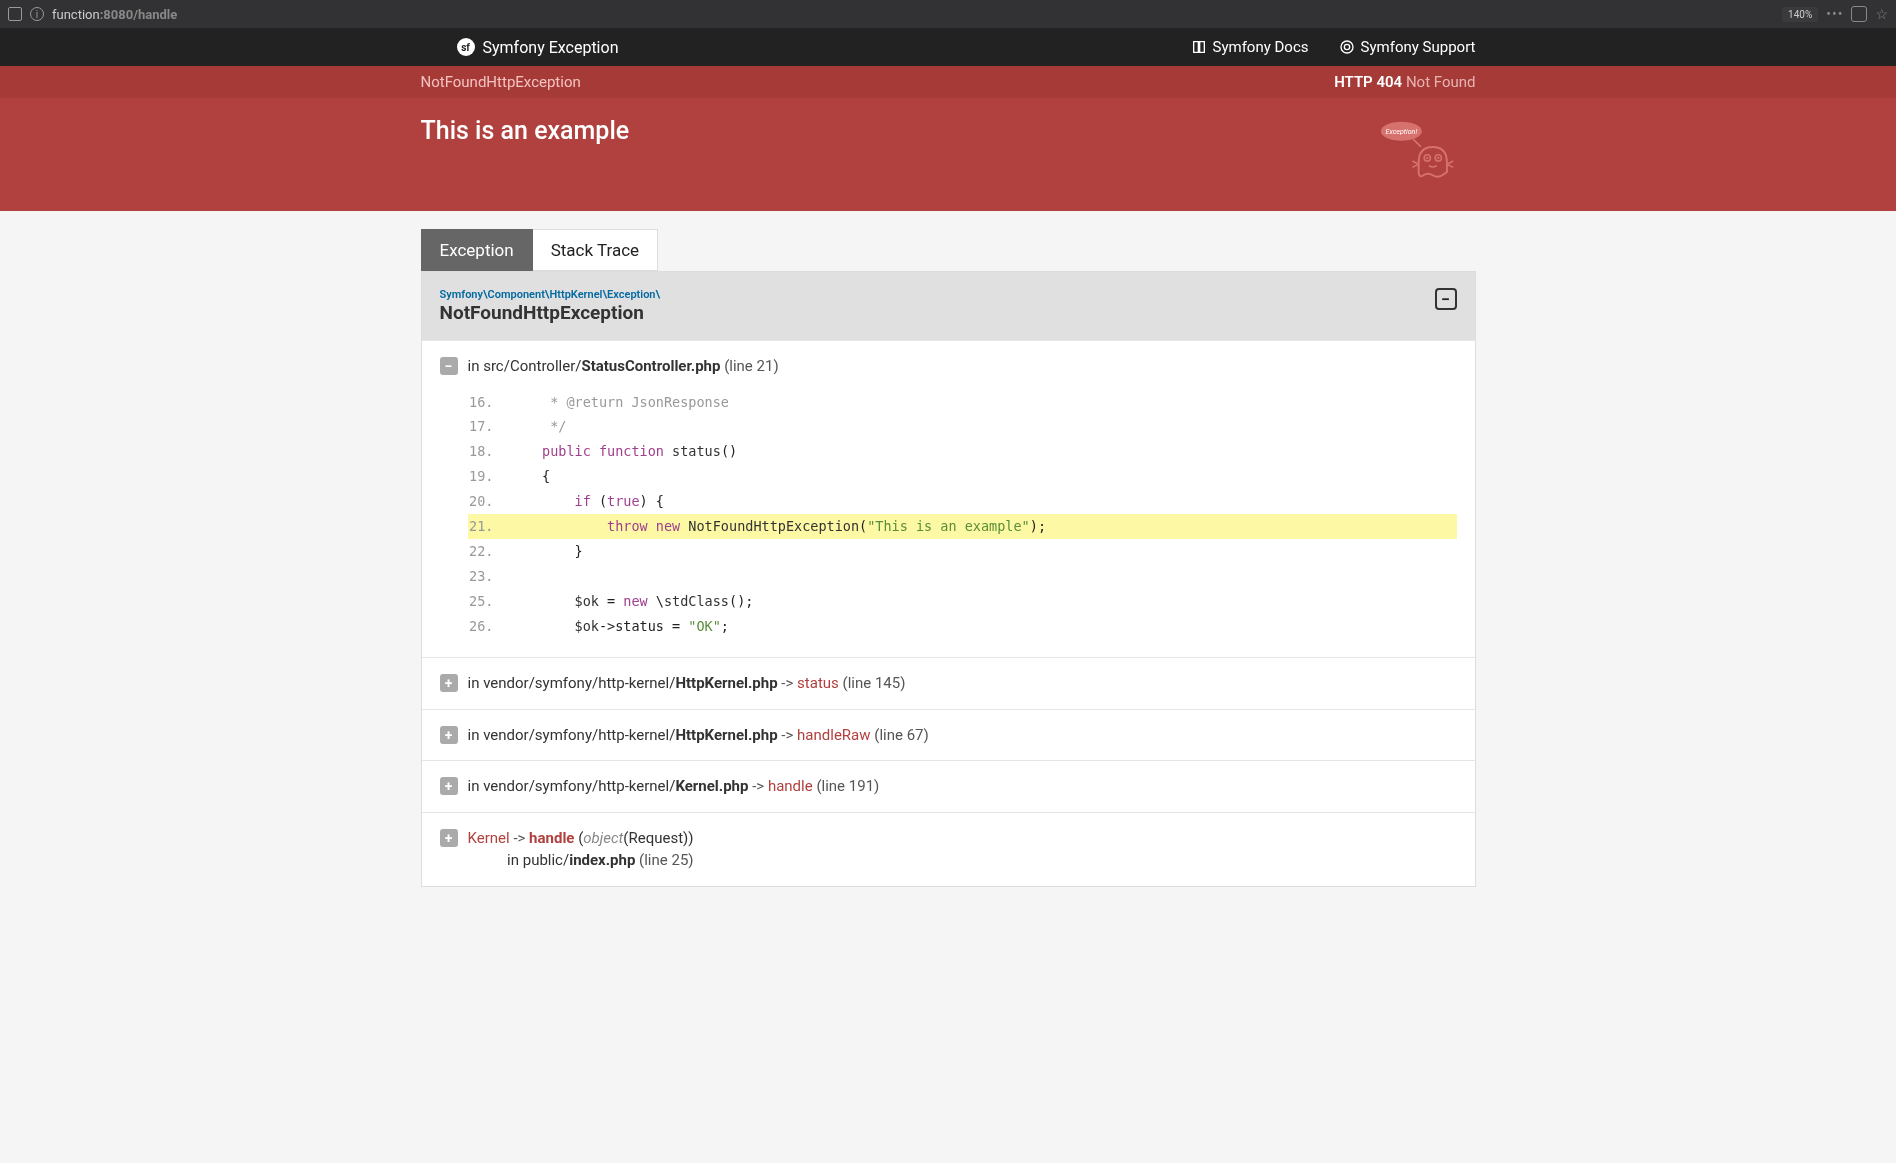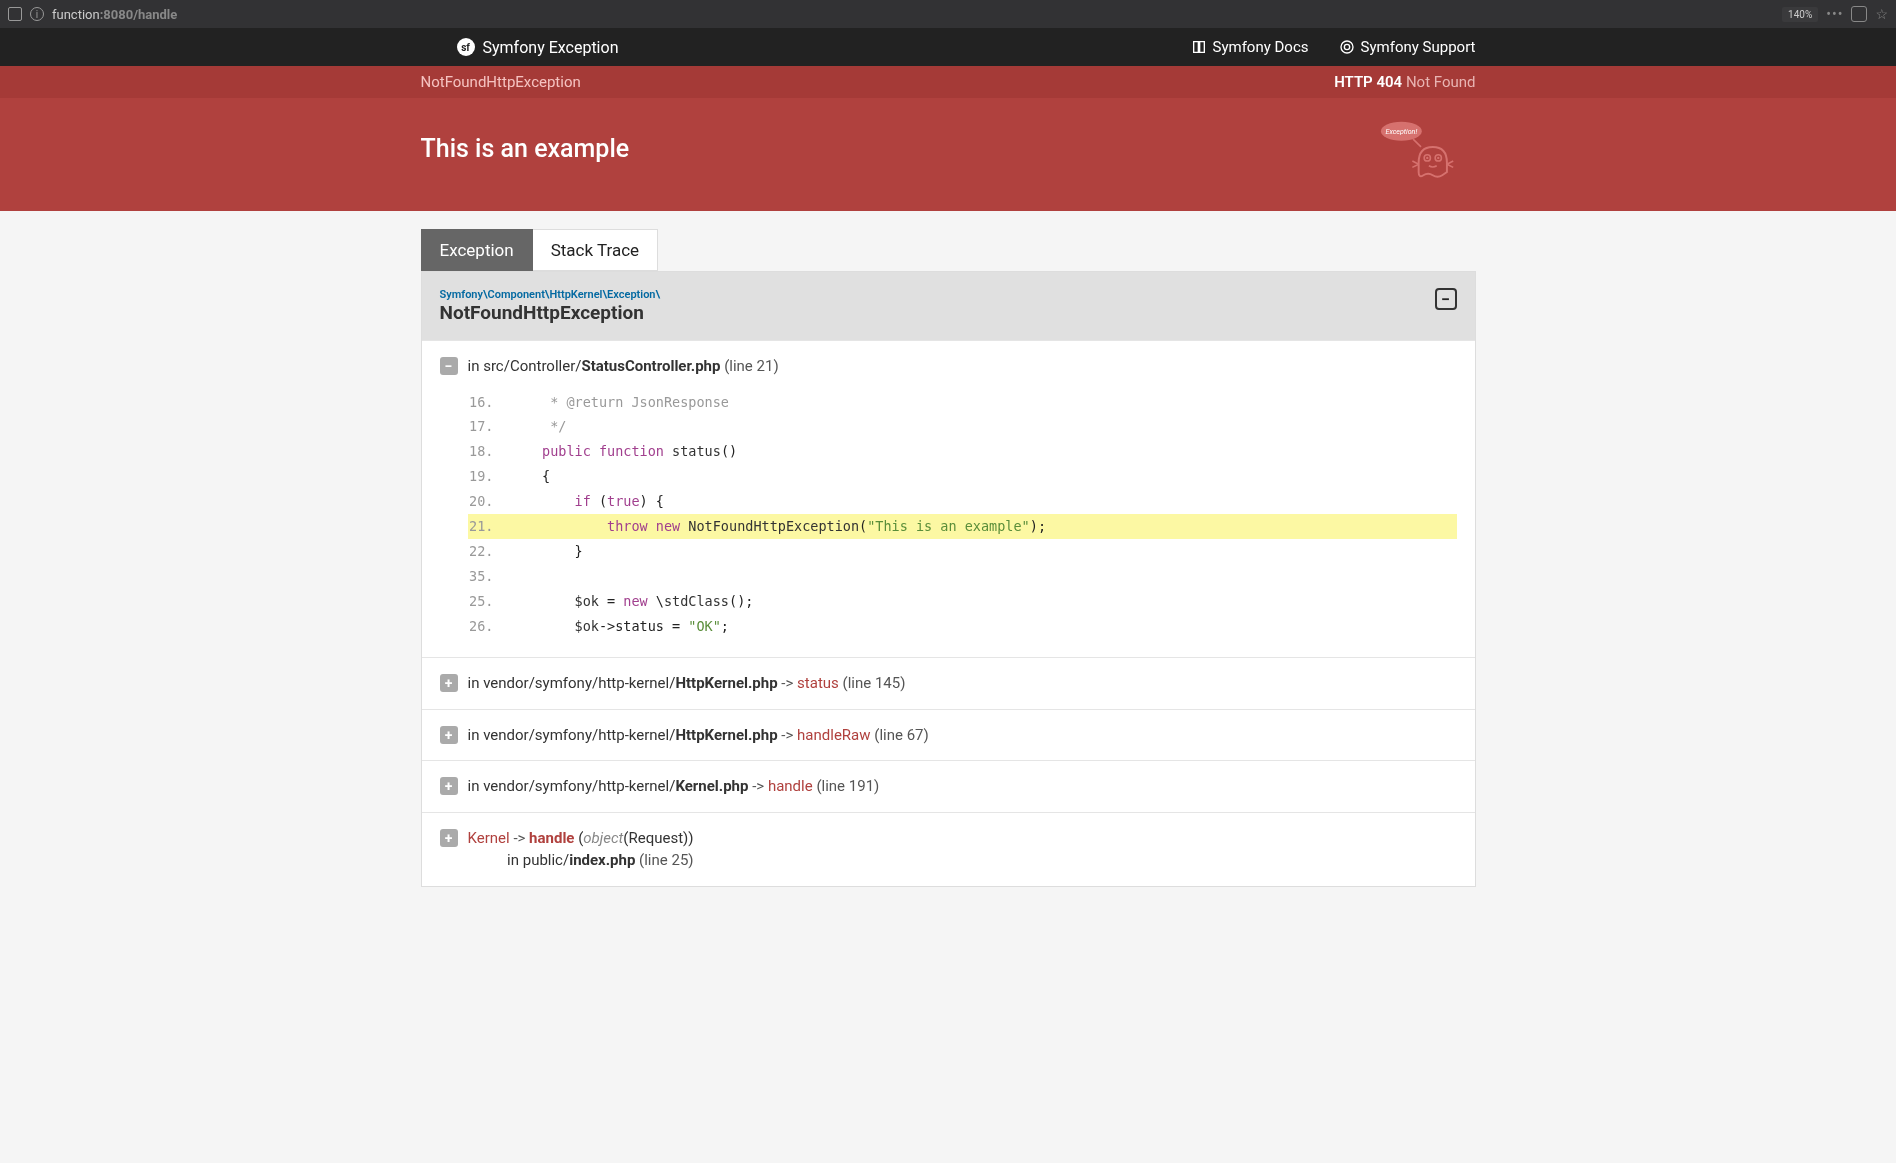--- a/index.html
+++ b/index.html
@@ -22,21 +22,21 @@
 .top-nav .brand .sf-logo { width:18px; height:18px; background:#fff; color:#222; border-radius:50%; display:flex; align-items:center; justify-content:center; font-size:10px; font-weight:bold;margin-left:36px;}
 .top-nav .links { margin-left:auto; display:flex; gap:30px; }
 .top-nav .links a { color:#fff; text-decoration:none; font-size:15px; display:flex; align-items:center; gap:6px;}
 .top-nav .links svg { width:16px; height:16px; }
 
 .error-header { background: #b0413e; color:#fff; display:flex; justify-content:center;}
 .error-header .exc-class { font-size:15px; color:#f5c2c0;}
 .error-header .http-status { font-size:15px;}
 .error-header .http-status .code { color:#fff; font-weight:600;}
 .error-header .http-status .text { color:#e8b4b2;}
-.error-title-row { display:flex; justify-content:space-between; align-items:center; padding:18px 0 30px 0;}
+.error-title-row { display:flex; justify-content:space-between; align-items:flex-start; padding:18px 0 30px 0;}
 .error-title { font-size:25px; font-weight:500;}
 
 .ghost { width:110px; height:65px; position:relative; }
 .ghost svg { width:100%; height:100%; }
 
 .container { width:1055px; margin:0 auto; }
 
 .tabs { display:flex; margin-top:18px; }
 .tab { padding:10px 18px; font-size:17px; cursor:pointer; border:1px solid #ddd; background:#fff;}
 .tab.active { background:#666; color:#fff; border-color:#666;}
@@ -191,21 +191,21 @@
           </div>
           <div class="code-line hl">
             <div class="ln">21.</div>
             <div class="src">            <span class="kw-keyword">throw</span> <span class="kw-keyword">new</span> <span class="kw-cls">NotFoundHttpException</span>(<span class="kw-str">"This is an example"</span>);</div>
           </div>
           <div class="code-line">
             <div class="ln">22.</div>
             <div class="src">        }</div>
           </div>
           <div class="code-line">
-            <div class="ln">35.</div>
+            <div class="ln">23.</div>
             <div class="src"></div>
           </div>
           <div class="code-line">
             <div class="ln">25.</div>
             <div class="src">        <span class="kw-var">$ok</span> = <span class="kw-keyword">new</span> \<span class="kw-cls">stdClass</span>();</div>
           </div>
           <div class="code-line">
             <div class="ln">26.</div>
             <div class="src">        <span class="kw-var">$ok</span>-&gt;status = <span class="kw-str">"OK"</span>;</div>
           </div>

